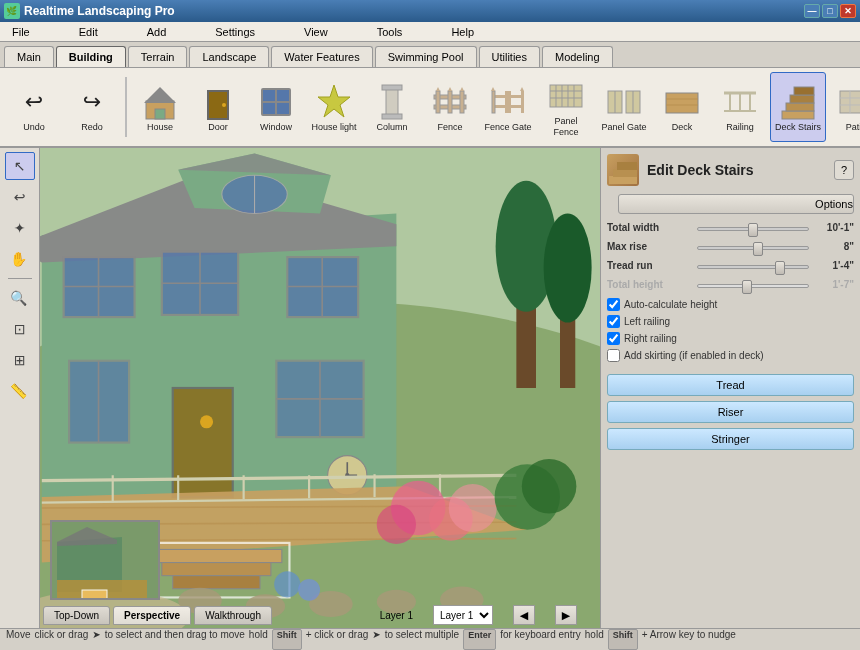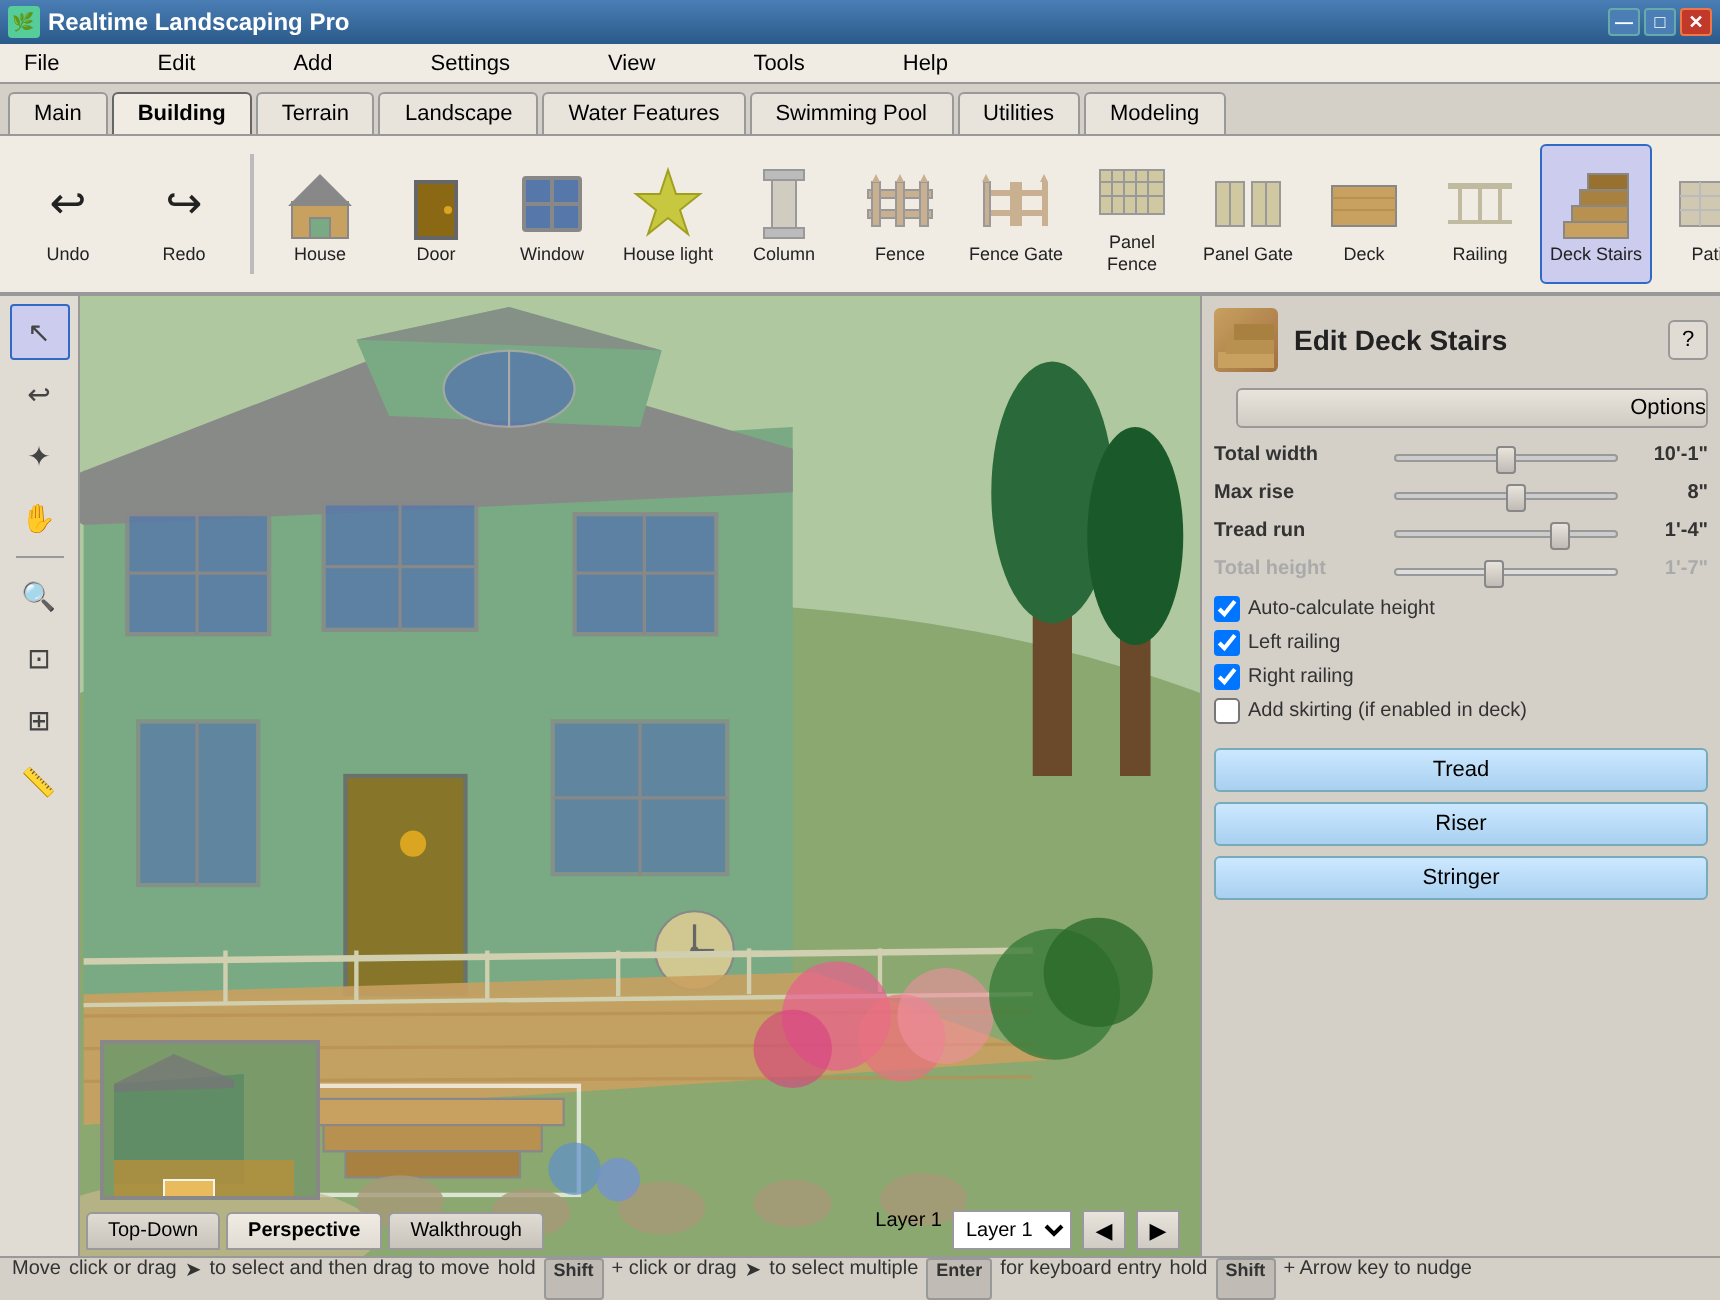--- a/index.html
+++ b/index.html
@@ -65,21 +65,21 @@
     .slider-track-disabled { background: #ddd; }
 
     .action-btn { width: 100%; background: linear-gradient(to bottom, #cce8ff, #a8d0f0); border: 1px solid #7ab; border-radius: 3px; padding: 4px 0; text-align: center; margin-bottom: 5px; font-size: 11px; cursor: pointer; }
 
     
     #view-tabs { position: absolute; bottom: 0; left: 0; display: flex; gap: 3px; padding: 3px; }
     .view-tab { padding: 3px 10px; background: linear-gradient(to bottom, #e0dcd4, #c8c4bc); border: 1px solid #999; border-radius: 3px 3px 0 0; cursor: pointer; font-size: 10px; }
     .view-tab.active { background: linear-gradient(to bottom, #f0ece4, #e0dcd4); font-weight: bold; text-align: center; }
     
     
-    #layer-control { position: absolute; bottom: 0; right: 4px; display: flex; align-items: flex-start; padding: 3px 6px; gap: 5px; font-size: 10px; }
+    #layer-control { position: absolute; bottom: 0; right: 17px; display: flex; align-items: center; padding: 3px 6px; gap: 20px; font-size: 10px; }
     .layer-select { height: 20px; font-size: 10px; border: 1px solid #999; background: white; padding: 0 2px; }
     .layer-btn { width: 22px; height: 20px; border: 1px solid #999; background: linear-gradient(to bottom, #e8e4dc, #d0ccc4); display: flex; align-items: center; justify-content: center; cursor: pointer; font-size: 11px; }
 
     
     #status-bar { height: 22px; background: #d4d0c8; border-top: 1px solid #999; display: flex; padding: 0 6px; font-size: 10px; color: #333; gap: 4px; overflow: hidden; }
     .status-key { background: #c0bbb4; border: 1px solid #999; border-radius: 2px; padding: 0 4px; font-weight: bold; font-size: 9px; }
 
     
     #scene-viewport { position: absolute; inset: 0; background: linear-gradient(180deg, #c0d8b0 0%, #a8c090 100%); overflow: hidden; }
     

